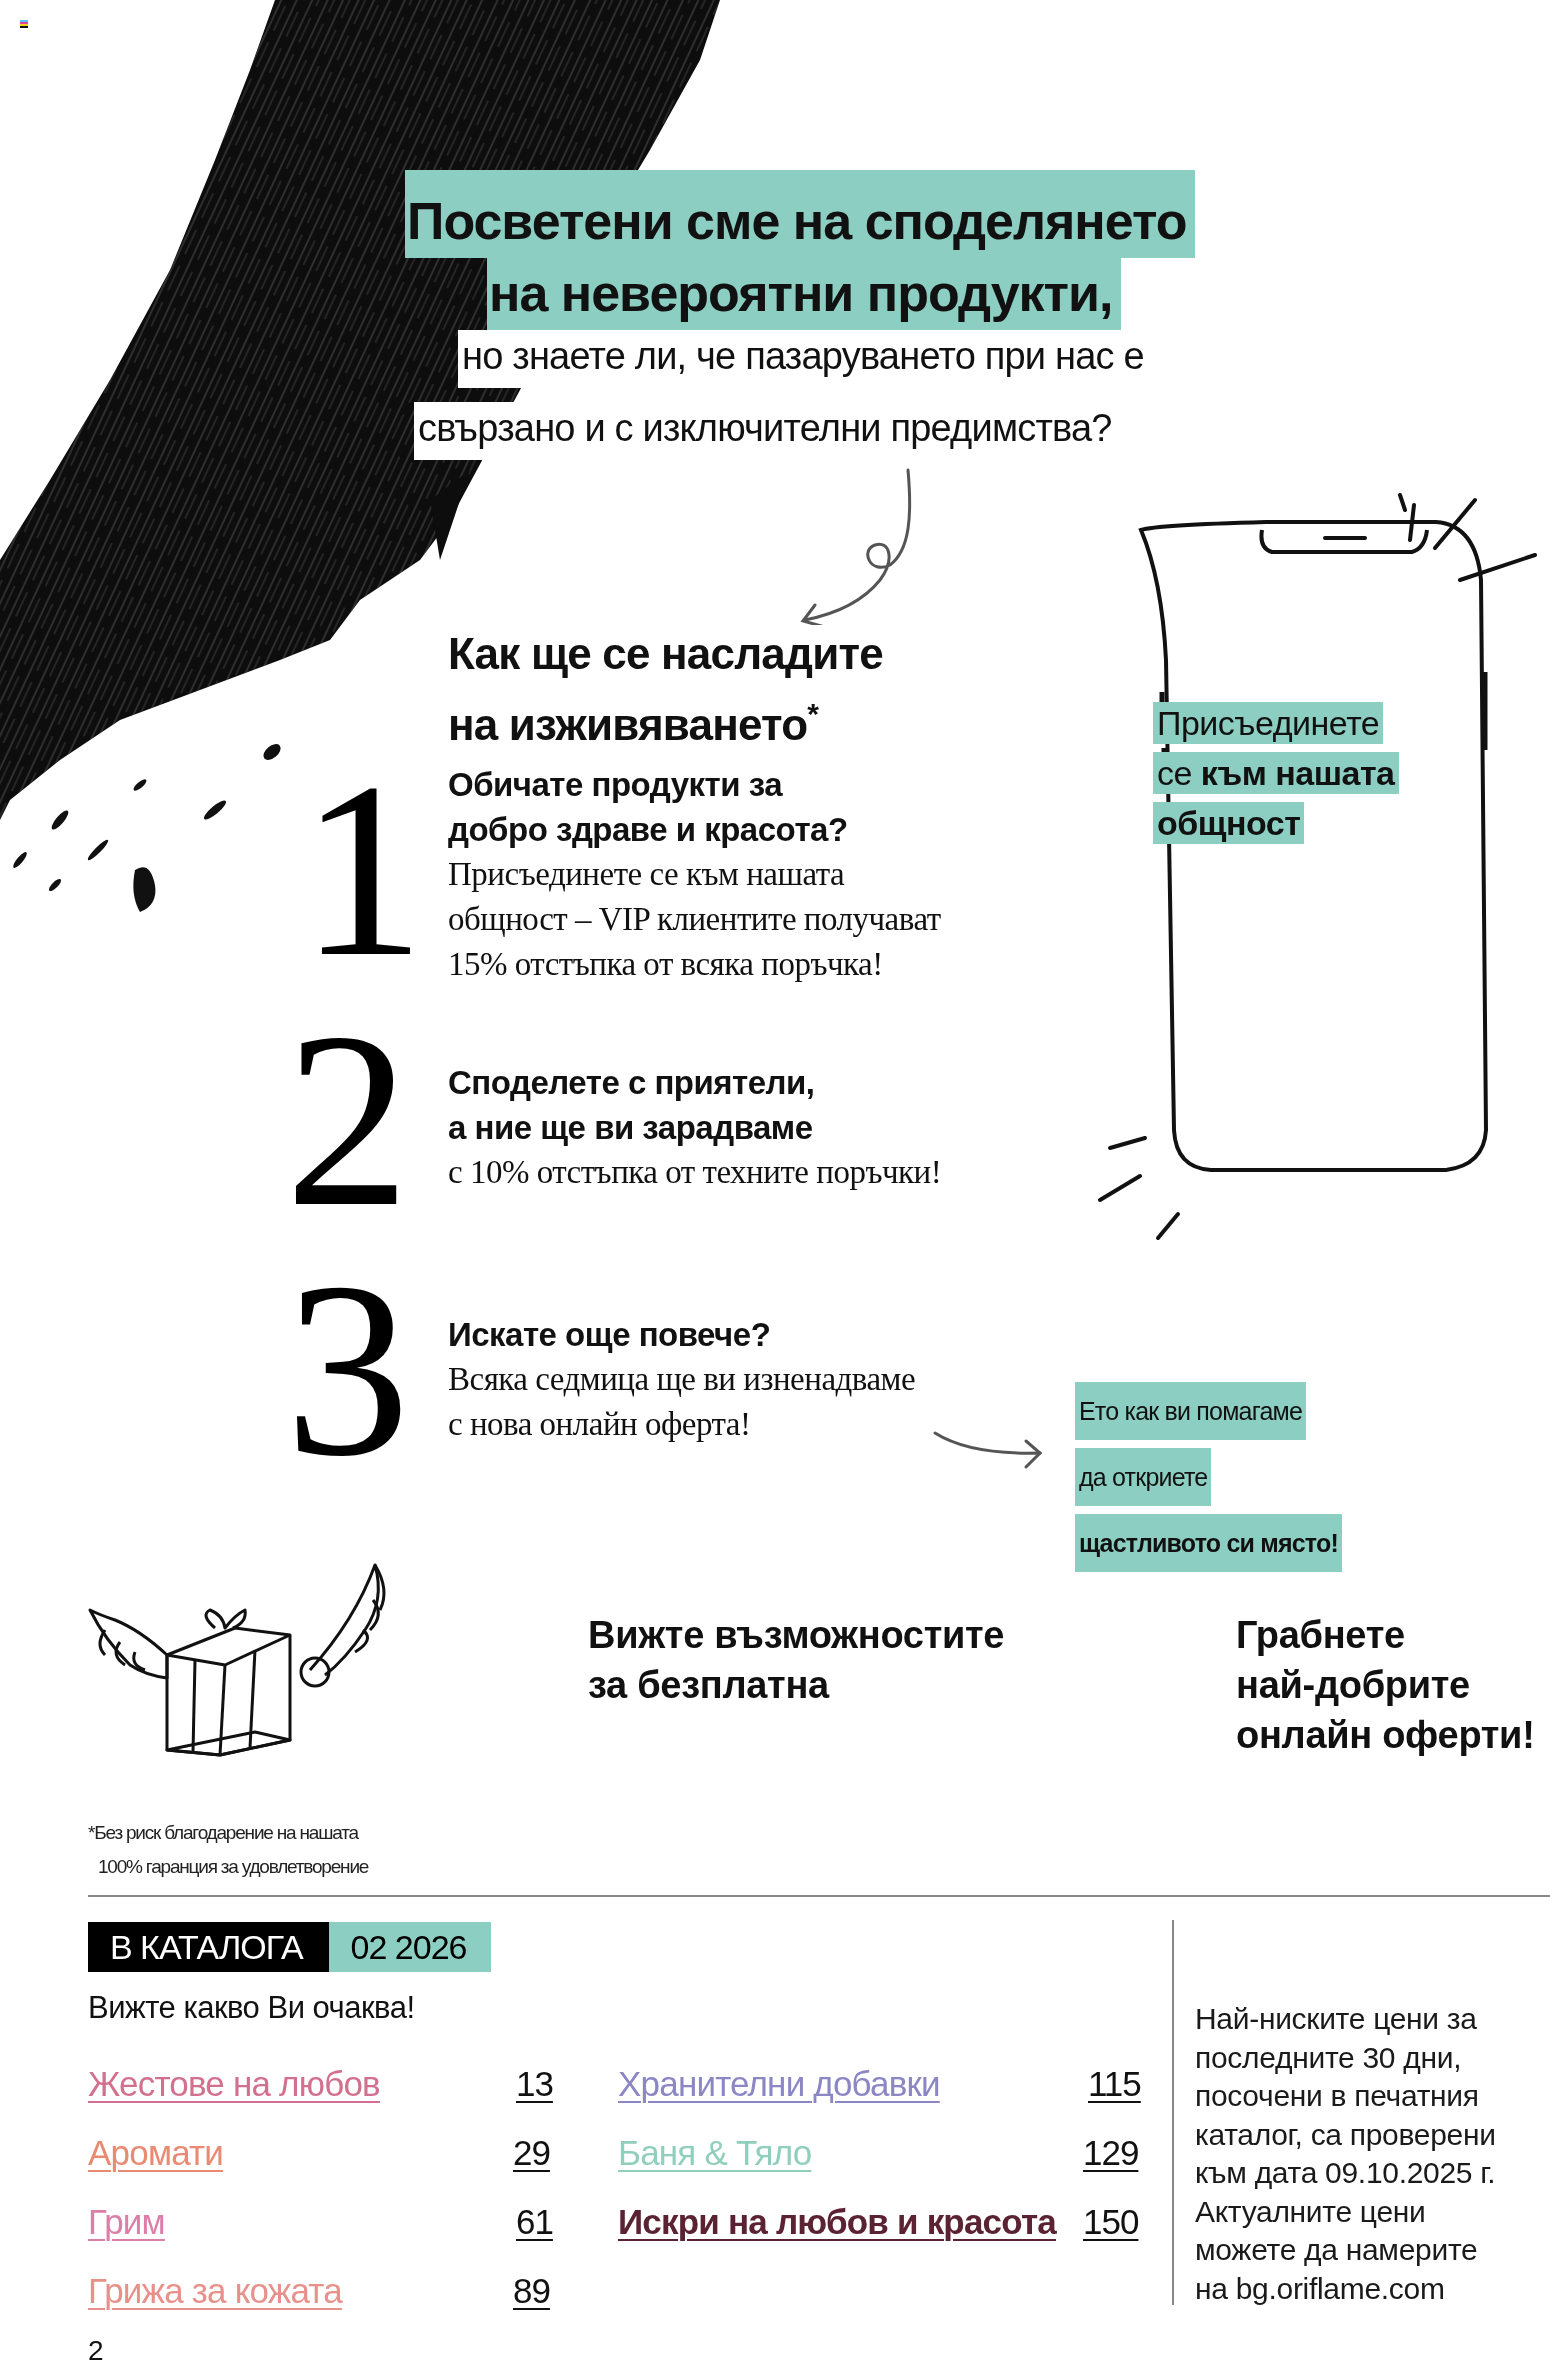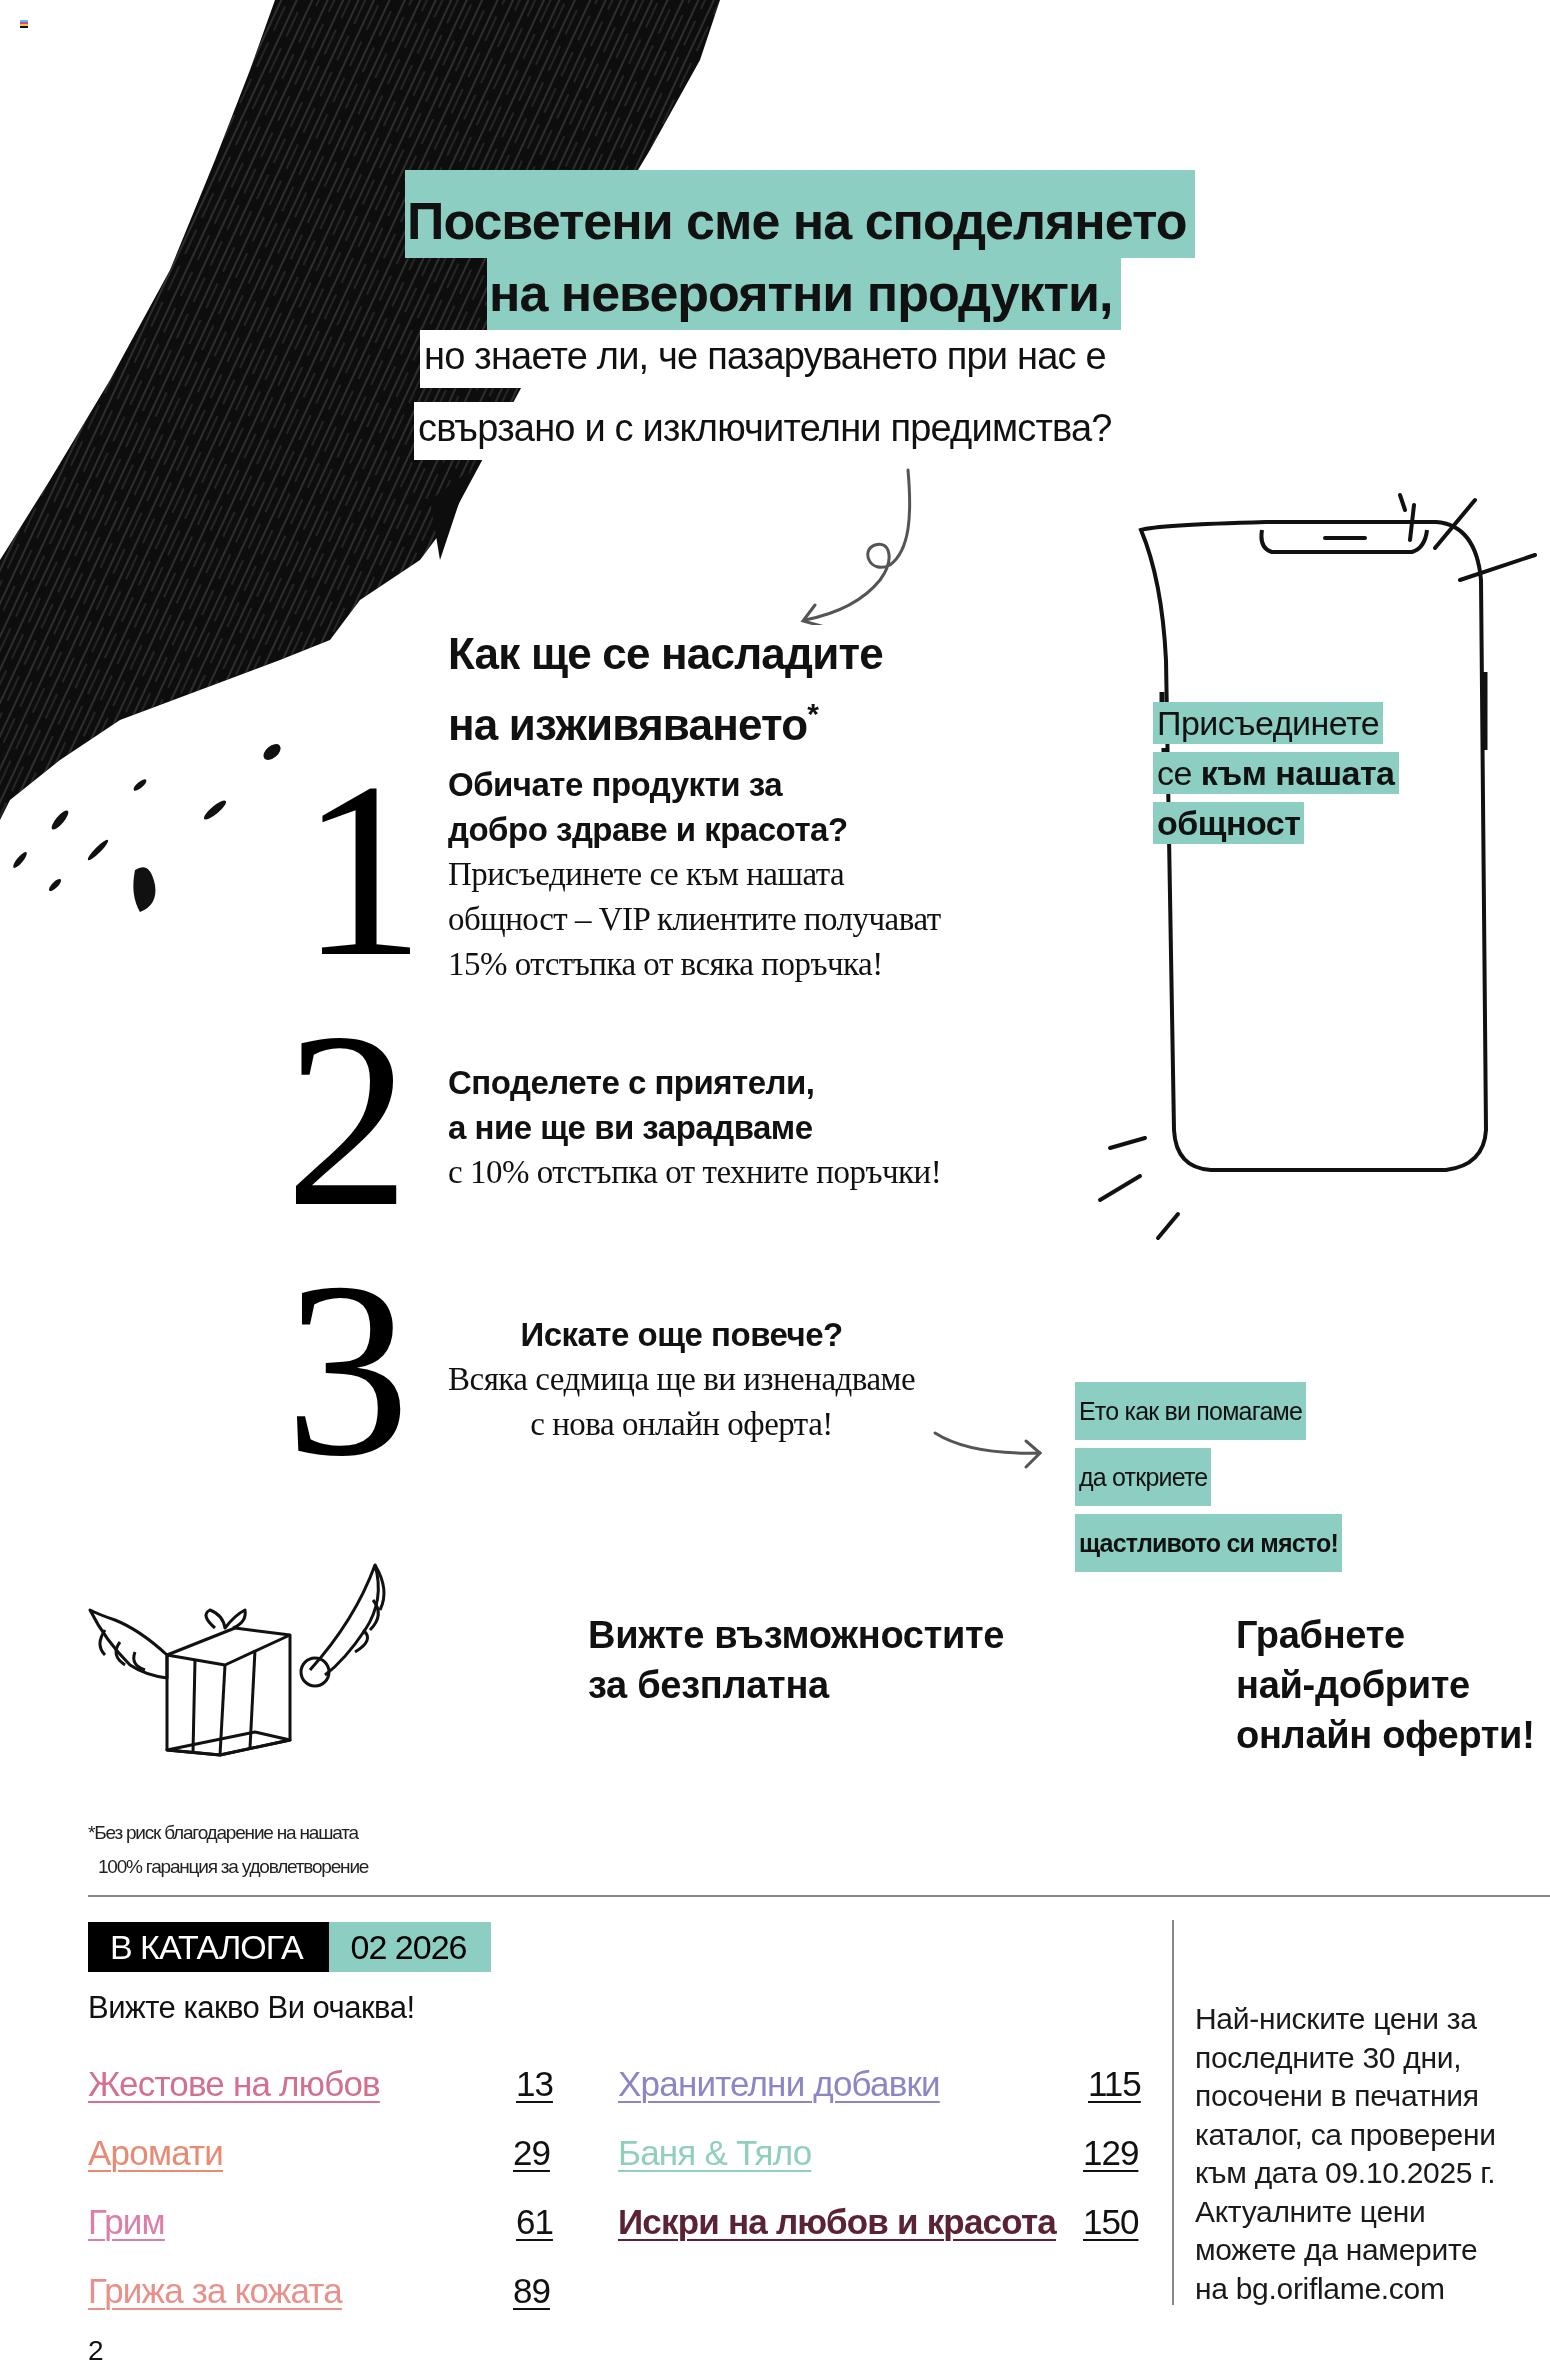--- a/index.html
+++ b/index.html
@@ -7,34 +7,34 @@
   body { position: relative; font-family: "Liberation Sans", "DejaVu Sans", sans-serif; color: #111; }
   .abs { position: absolute; }
   .cmyk { left: 20px; top: 20px; width: 8px; }
   .cmyk span { display: block; height: 2px; }
   .brush { left: 0; top: 0; width: 720px; height: 960px; }
   .hl { background: #8ccfc2; display: inline-block; }
   .headline { left: 405px; top: 170px; }
   .headline .l1 { font-size: 52px; font-weight: bold; letter-spacing: -1px; padding: 20px 8px 6px 2px; line-height: 62px; }
   .headline .l2 { margin-left: 82px; font-size: 52px; font-weight: bold; letter-spacing: -1px; padding: 4px 8px 6px 2px; line-height: 62px; }
   .sub { left: 420px; top: 330px; }
-  .sub div { background: #fff; display: inline-block; font-size: 38px; letter-spacing: -0.8px; line-height: 52px; padding: 0 6px 6px 4px; margin-bottom: 14px; }
+  .sub div { background: #fff; display: inline-block; font-size: 38px; letter-spacing: -0.8px; line-height: 52px; padding: 0 6px 6px 4px; margin-bottom: 14px; margin-left: 38px; }
   .sub .s2 { margin-left: -6px; }
   .how-title { left: 448px; top: 624px; font-size: 44px; font-weight: bold; letter-spacing: -0.8px; line-height: 60px; }
   .how-title sup { font-size: 30px; }
   .bignum { font-family: "Liberation Serif", "DejaVu Serif", serif; font-size: 250px; font-weight: normal; line-height: 1; color: #000; }
   .n1 { left: 300px; top: 745px; }
   .n2 { left: 285px; top: 995px; }
   .n3 { left: 285px; top: 1245px; }
   .step { left: 448px; font-size: 33px; line-height: 45px; letter-spacing: -0.5px; }
   .step .b { font-weight: bold; display: block; }
   .step .t { display: block; font-family: Liberation Serif, serif; }
   .st1 { top: 762px; }
   .st2 { top: 1060px; }
-  .st3 { top: 1312px; text-align: center; }
+  .st3 { top: 1312px; }
   .phone-note { left: 1153px; top: 702px; }
   .phone-note div { margin-bottom: 8px; }
   .phone-note span.hl { font-size: 34px; line-height: 42px; padding: 0 4px; letter-spacing: -0.5px; }
   .phone-note b { font-weight: bold; }
   .help-note { left: 1075px; top: 1382px; }
   .help-note div { margin-bottom: 8px; }
   .help-note span.hl { font-size: 25px; line-height: 42px; padding: 8px 4px; letter-spacing: -0.8px; }
   .feat { font-size: 38px; font-weight: bold; line-height: 50px; letter-spacing: -0.3px; }
   .feat div { display: block; }
   .f1 { left: 588px; top: 1610px; }

